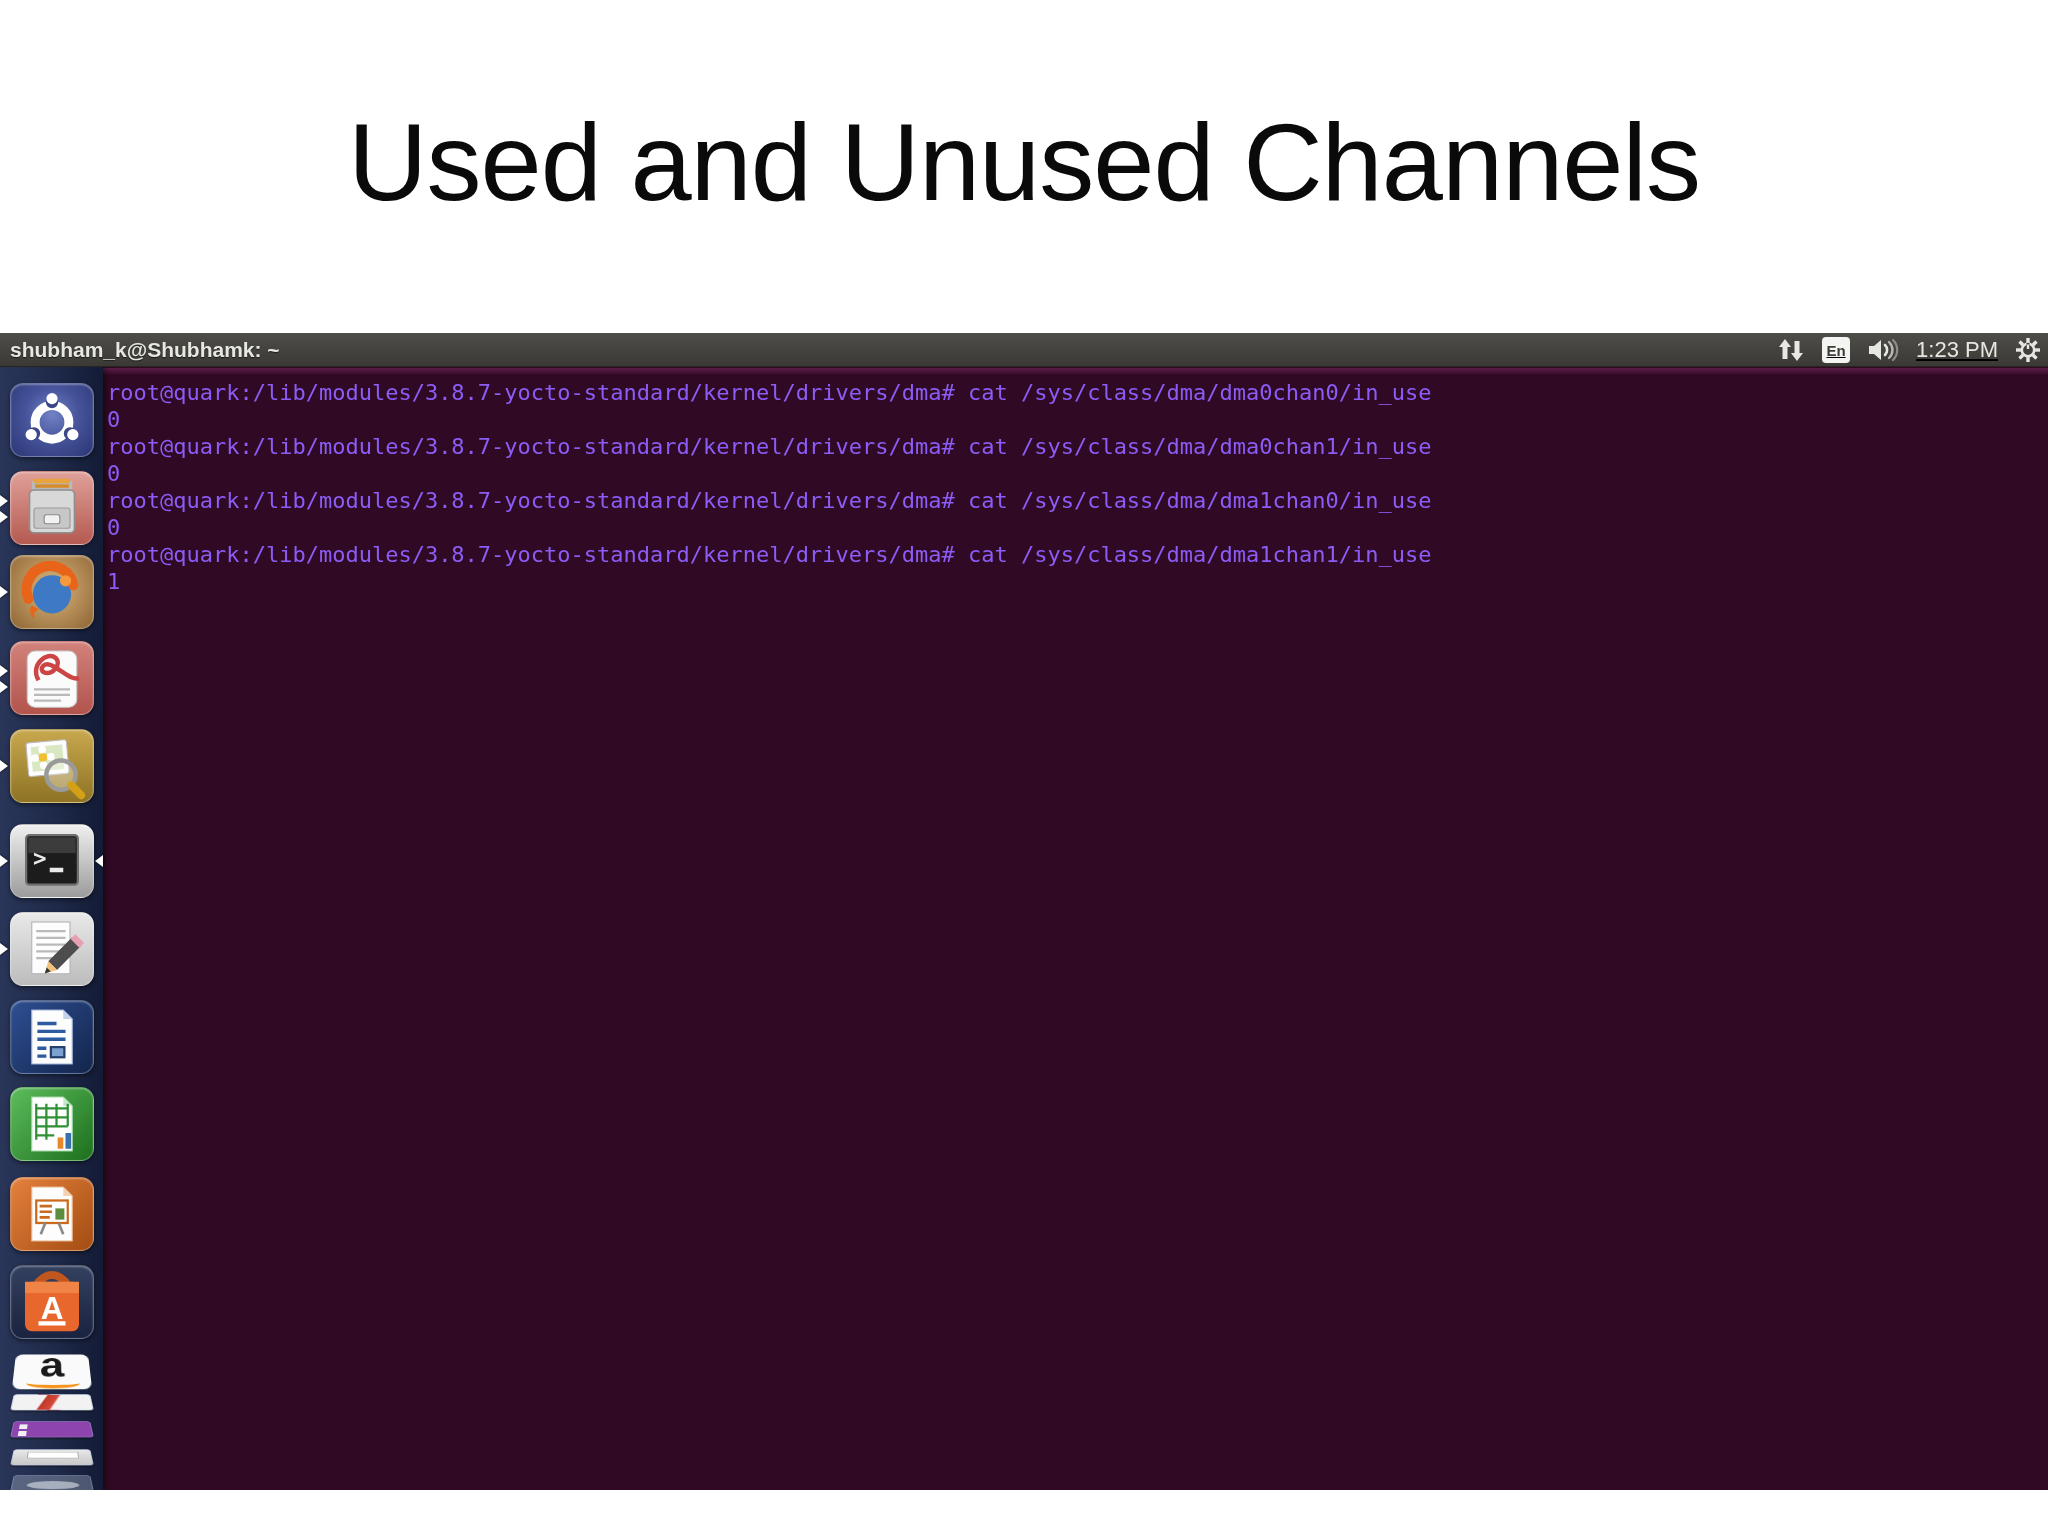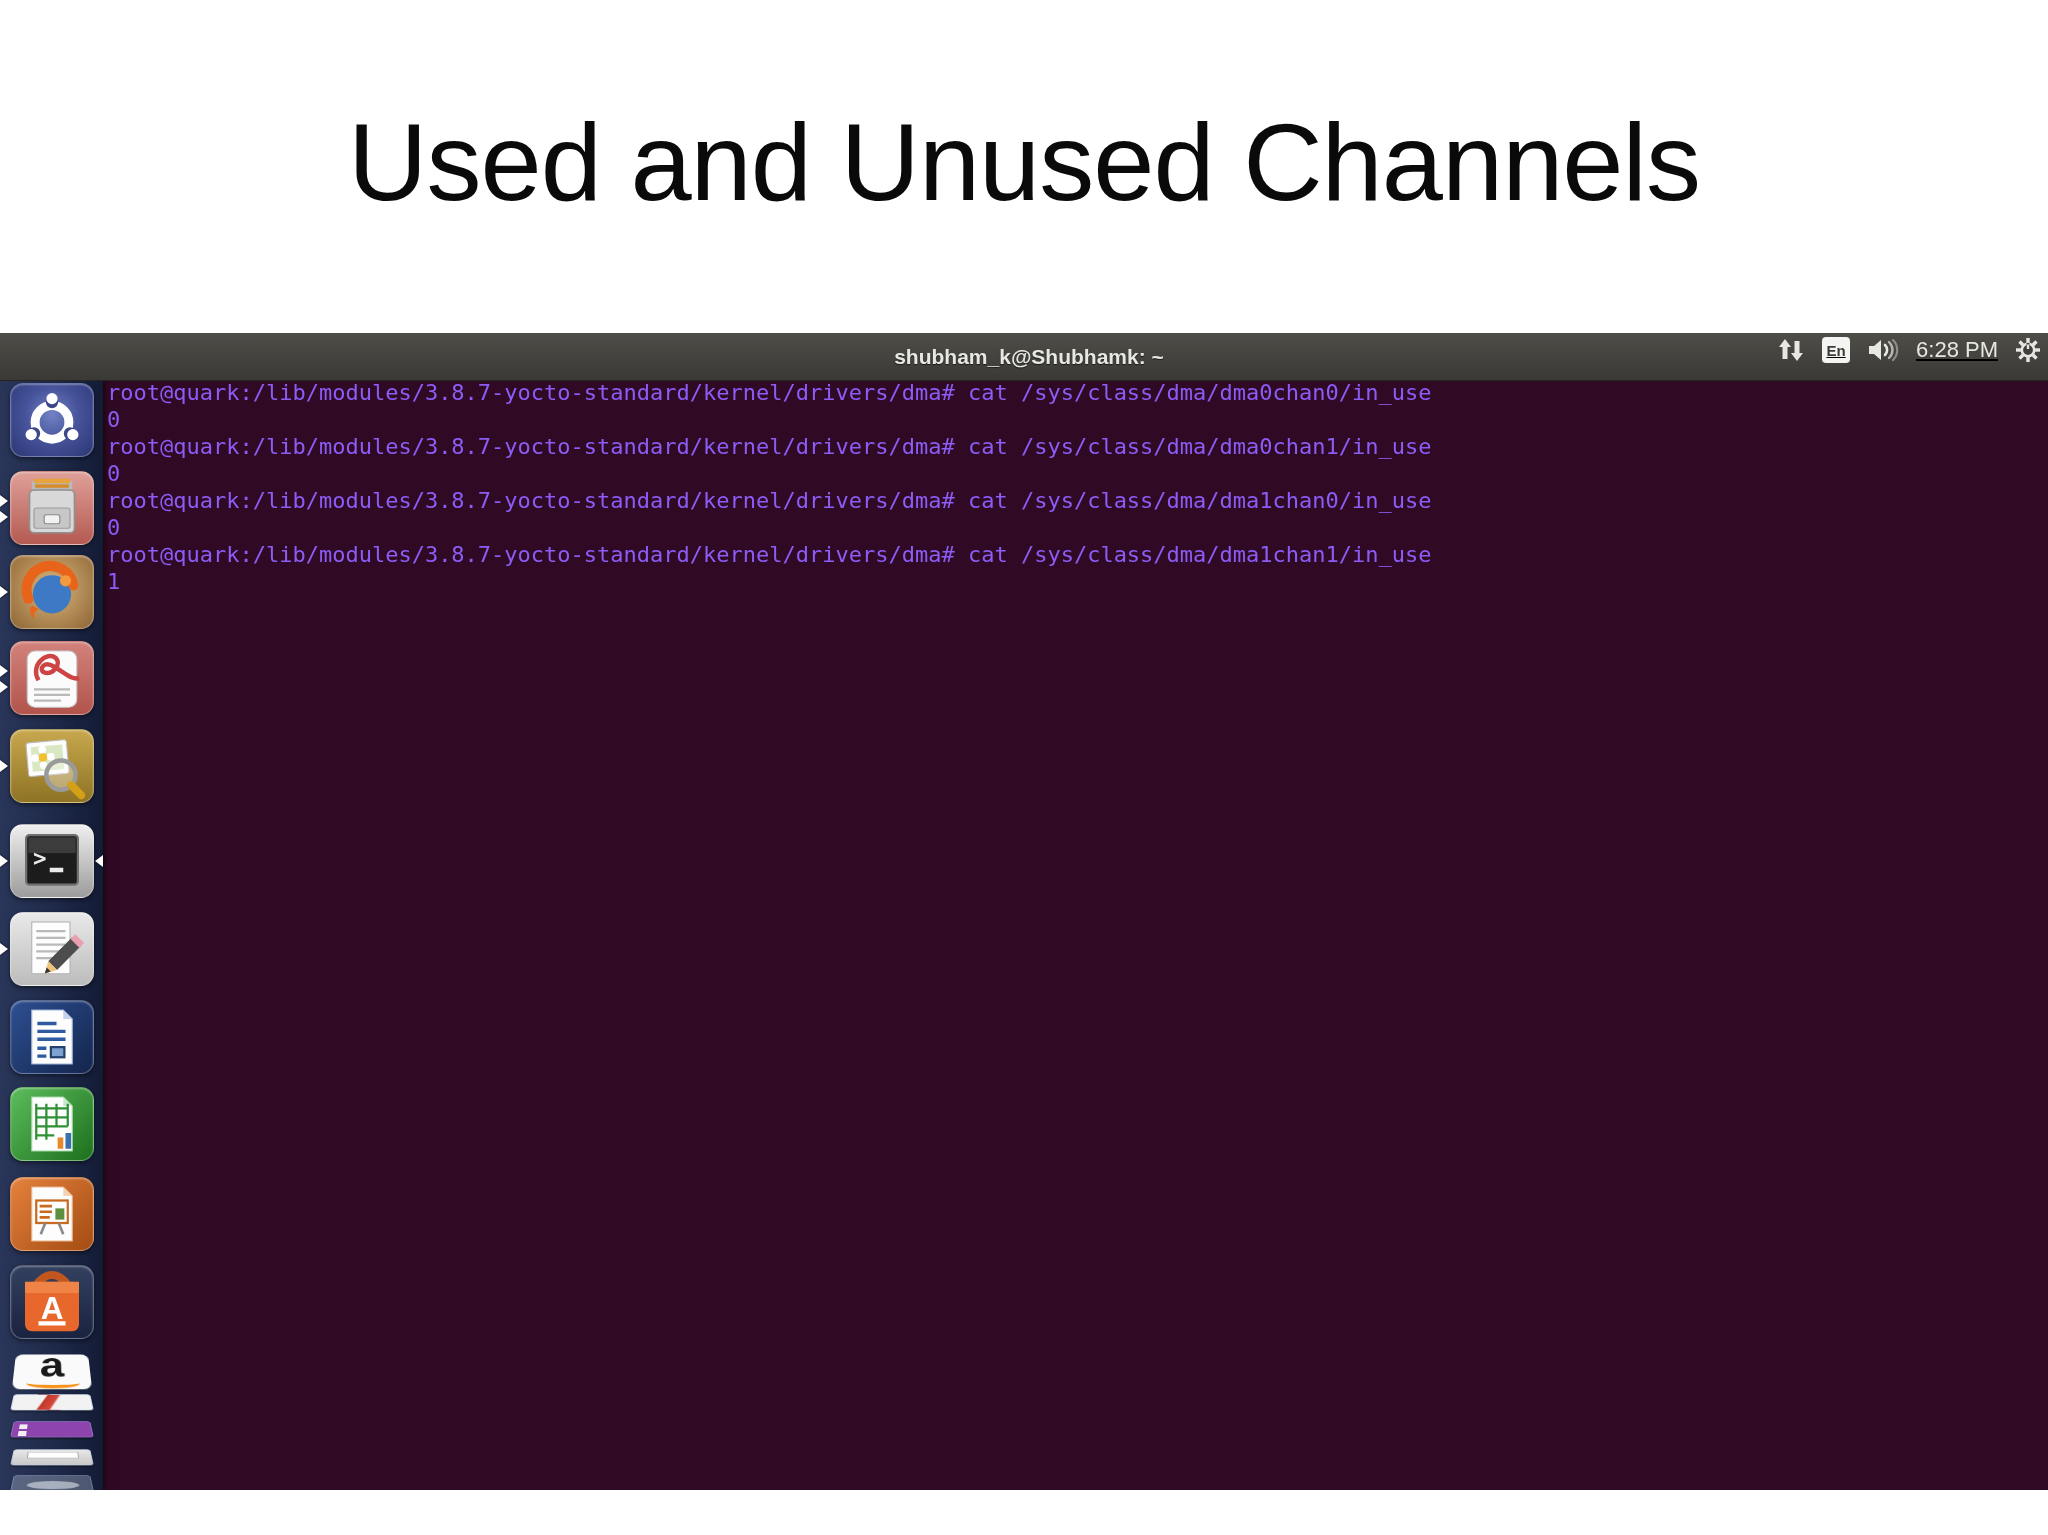--- a/index.html
+++ b/index.html
@@ -10,24 +10,24 @@
 
   .slide-title { position:absolute; top:98px; left:0; width:100%;
                  text-align:center; font-size:110px; font-weight:400;
                  color:#0a0a0a; letter-spacing:-1px; }
 
   
   .screenshot { position:absolute; top:333px; left:0; width:2048px; height:1157px;
                 background:#300a24; overflow:hidden; }
 
   
-  .menubar { position:absolute; top:0; left:0; width:100%; height:48px;
+  .menubar { position:absolute; top:0; left:0; width:100%; height:34px;
              background:linear-gradient(#4e4d48,#3a3935);
              border-bottom:1px solid #262520;
-             display:flex; align-items:center; z-index:30;justify-content:center; }
+             display:flex; align-items:center; z-index:30; }
   .win-title { margin-left:10px; font-size:21px; font-weight:bold; color:#e8e8e2;
                text-shadow:0 1px 1px rgba(0,0,0,.6); }
   .tray { position:absolute; right:6px; top:0; height:34px;
           display:flex; align-items:center; gap:16px;text-decoration:underline; }
   .tray svg { display:block; }
   .en-badge { width:28px; height:26px; background:#f4f4f2; border-radius:4px;
               color:#3c3b36; font-size:15px; font-weight:bold;
               display:flex; align-items:center; justify-content:center; }
   .clock { font-size:22px; color:#e8e8e2; }
 
@@ -122,21 +122,21 @@
         </span>
         <span class="en-badge">En</span>
         <span>
           <svg width="34" height="26" viewBox="0 0 34 26">
             <polygon points="3,9 8,9 15,3 15,23 8,17 3,17" fill="#e8e8e2"></polygon>
             <path d="M19 8 a7 7 0 0 1 0 10" fill="none" stroke="#e8e8e2" stroke-width="2.6" stroke-linecap="round"></path>
             <path d="M23 5 a11 11 0 0 1 0 16" fill="none" stroke="#b9b9b4" stroke-width="2.4" stroke-linecap="round"></path>
             <path d="M27 3 a14 14 0 0 1 0 20" fill="none" stroke="#8e8e89" stroke-width="2.2" stroke-linecap="round"></path>
           </svg>
         </span>
-        <span class="clock">6:28 PM</span>
+        <span class="clock">1:23 PM</span>
         <span>
           <svg width="28" height="28" viewBox="0 0 28 28">
             <g stroke="#e8e8e2" stroke-width="3.4">
               <line x1="14" y1="2" x2="14" y2="26"></line>
               <line x1="2" y1="14" x2="26" y2="14"></line>
               <line x1="5.5" y1="5.5" x2="22.5" y2="22.5"></line>
               <line x1="22.5" y1="5.5" x2="5.5" y2="22.5"></line>
             </g>
             <circle cx="14" cy="14" r="7.2" fill="#413f3b"></circle>
             <circle cx="14" cy="14" r="6.2" fill="none" stroke="#e8e8e2" stroke-width="2.6"></circle>

